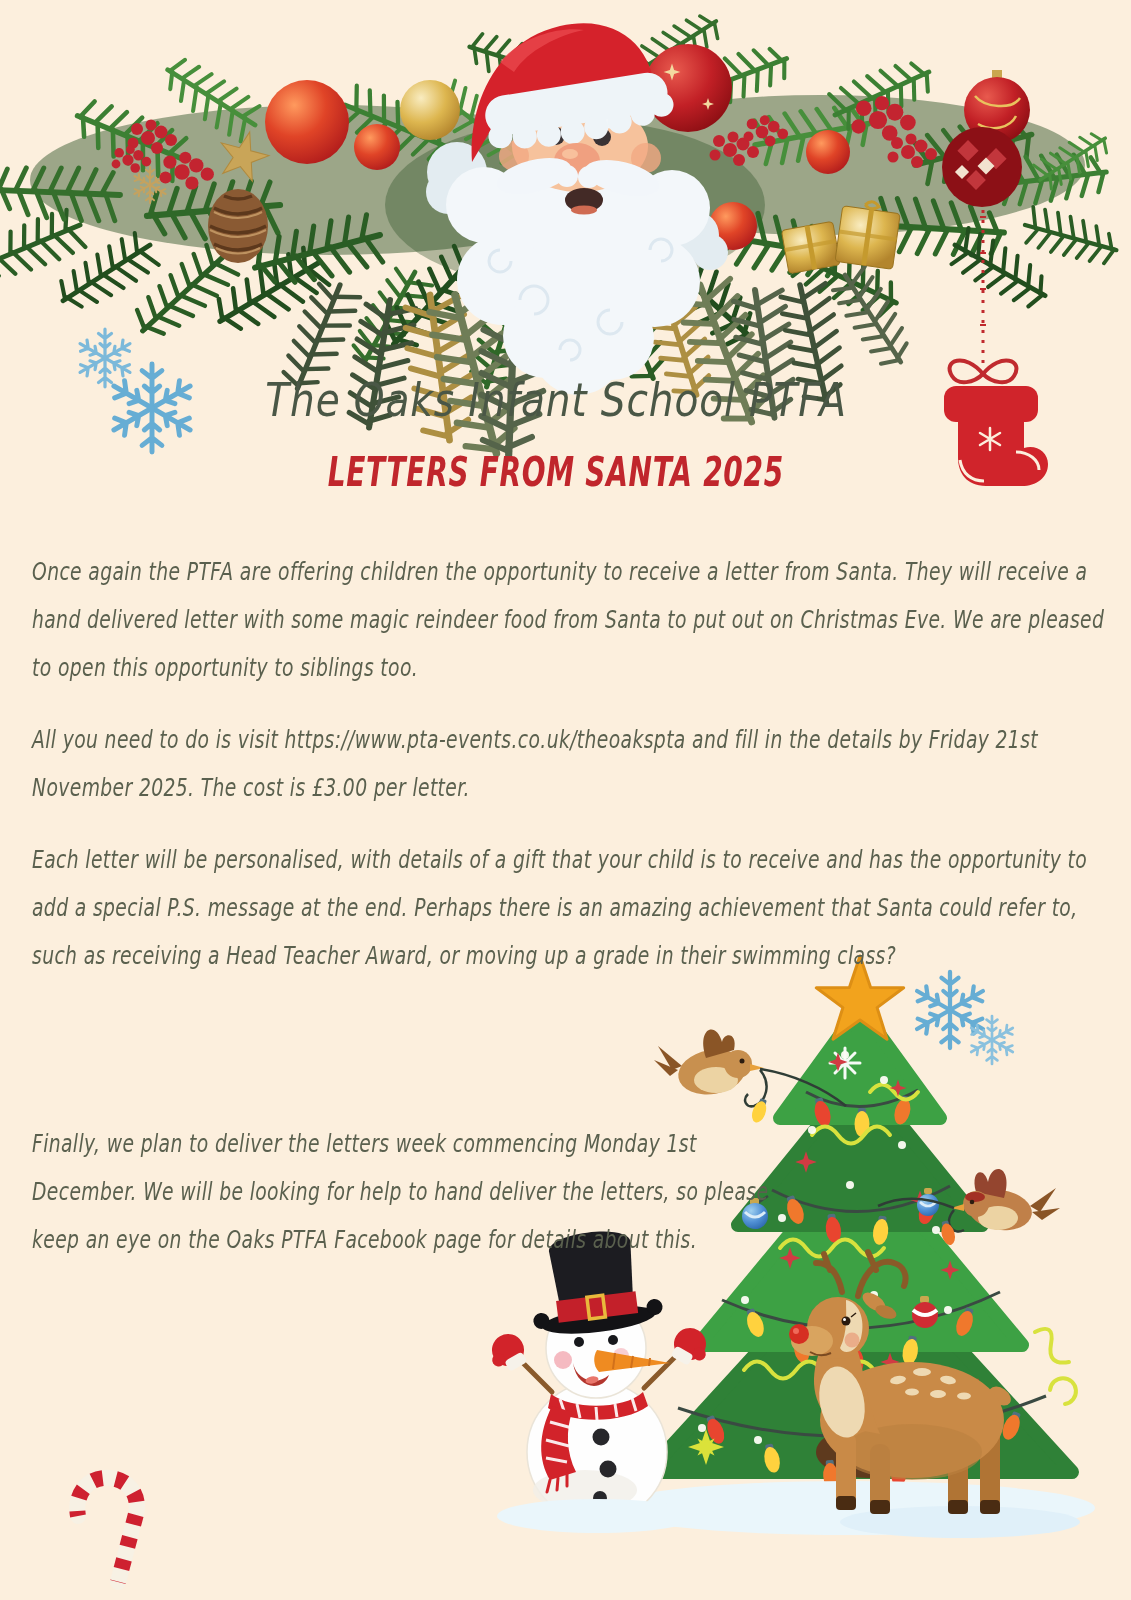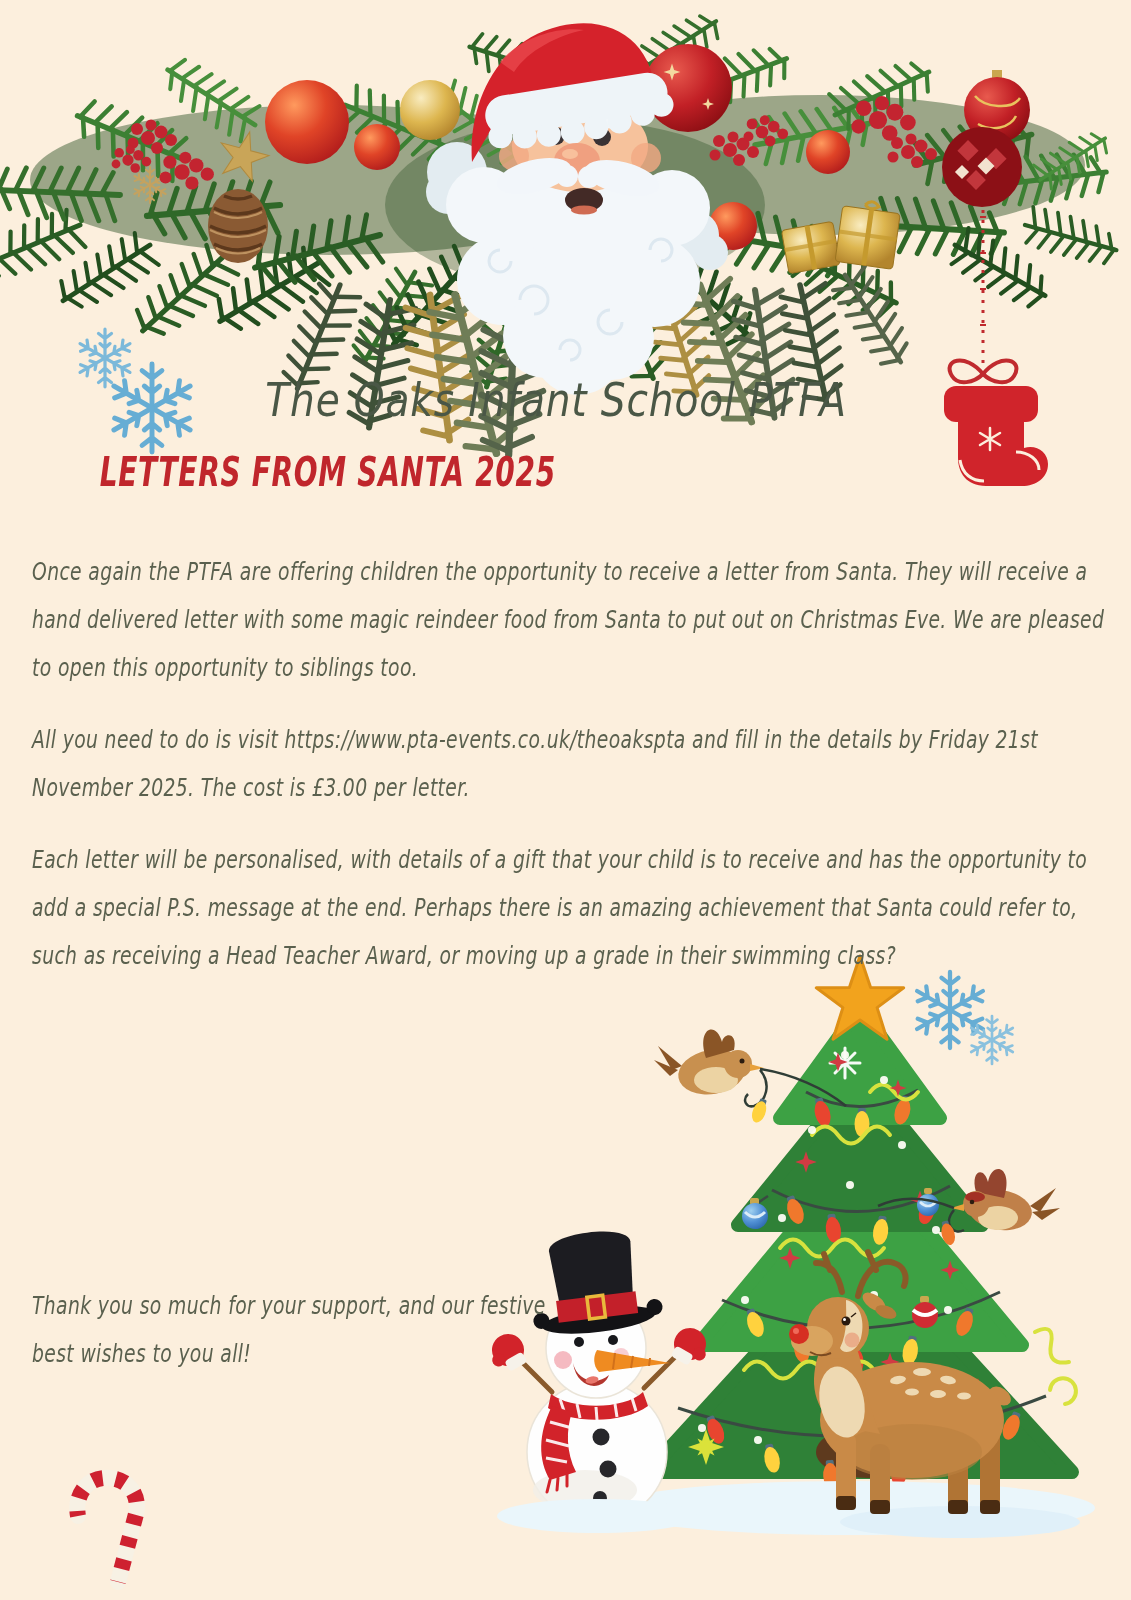--- a/index.html
+++ b/index.html
@@ -12,21 +12,21 @@
     background:var(--background);
     font-family:"DejaVu Sans",sans-serif;
   }
   #decor{position:absolute;left:0;top:0;width:1131px;height:1600px;pointer-events:none;}
   .texts{position:absolute;left:2px;top:0;width:1131px;height:1600px;}
   .title-wrap{position:absolute;top:372px;left:0;width:1108px;text-align:center;line-height:56px;}
   .title{
     display:inline-block;font-size:46px;font-style:italic;color:var(--title);
     letter-spacing:1px;transform:scaleX(.85);transform-origin:50% 50%;white-space:nowrap;
   }
-  .subtitle-wrap{position:absolute;top:448px;left:0;width:1108px;line-height:48px;}
+  .subtitle-wrap{position:absolute;top:448px;left:0;width:1108px;text-align:center;line-height:48px;}
   .subtitle{
     display:inline-block;font-size:40px;font-style:italic;font-weight:bold;color:var(--accent-red);
     letter-spacing:1px;transform:scaleX(.70);transform-origin:50% 50%;white-space:nowrap;
   }
   .para{position:absolute;left:30px;}
   .pline{
     line-height:48px;font-size:25px;font-style:italic;color:var(--text);
     letter-spacing:.5px;transform:scaleX(.75);transform-origin:0 50%;white-space:nowrap;
   }
   .signoff{position:absolute;left:30px;top:1392px;}
@@ -506,19 +506,20 @@
     <div class="pline">November 2025. The cost is £3.00 per letter.</div>
   </div>
 
   <div class="para" style="top:836px">
     <div class="pline">Each letter will be personalised, with details of a gift that your child is to receive and has the opportunity to</div>
     <div class="pline">add a special P.S. message at the end. Perhaps there is an amazing achievement that Santa could refer to,</div>
     <div class="pline">such as receiving a Head Teacher Award, or moving up a grade in their swimming class?</div>
   </div>
 
 
-
-  <div class="para" style="top:1282px">
-    <div class="pline">Thank you so much for your support, and our festive</div>
-    <div class="pline">best wishes to you all!</div>
+  <div class="para" style="top:1120px">
+    <div class="pline">Finally, we plan to deliver the letters week commencing Monday 1st</div>
+    <div class="pline">December. We will be looking for help to hand deliver the letters, so please</div>
+    <div class="pline">keep an eye on the Oaks PTFA Facebook page for details about this.</div>
   </div>
 
+
 </div>
 
 </body></html>

